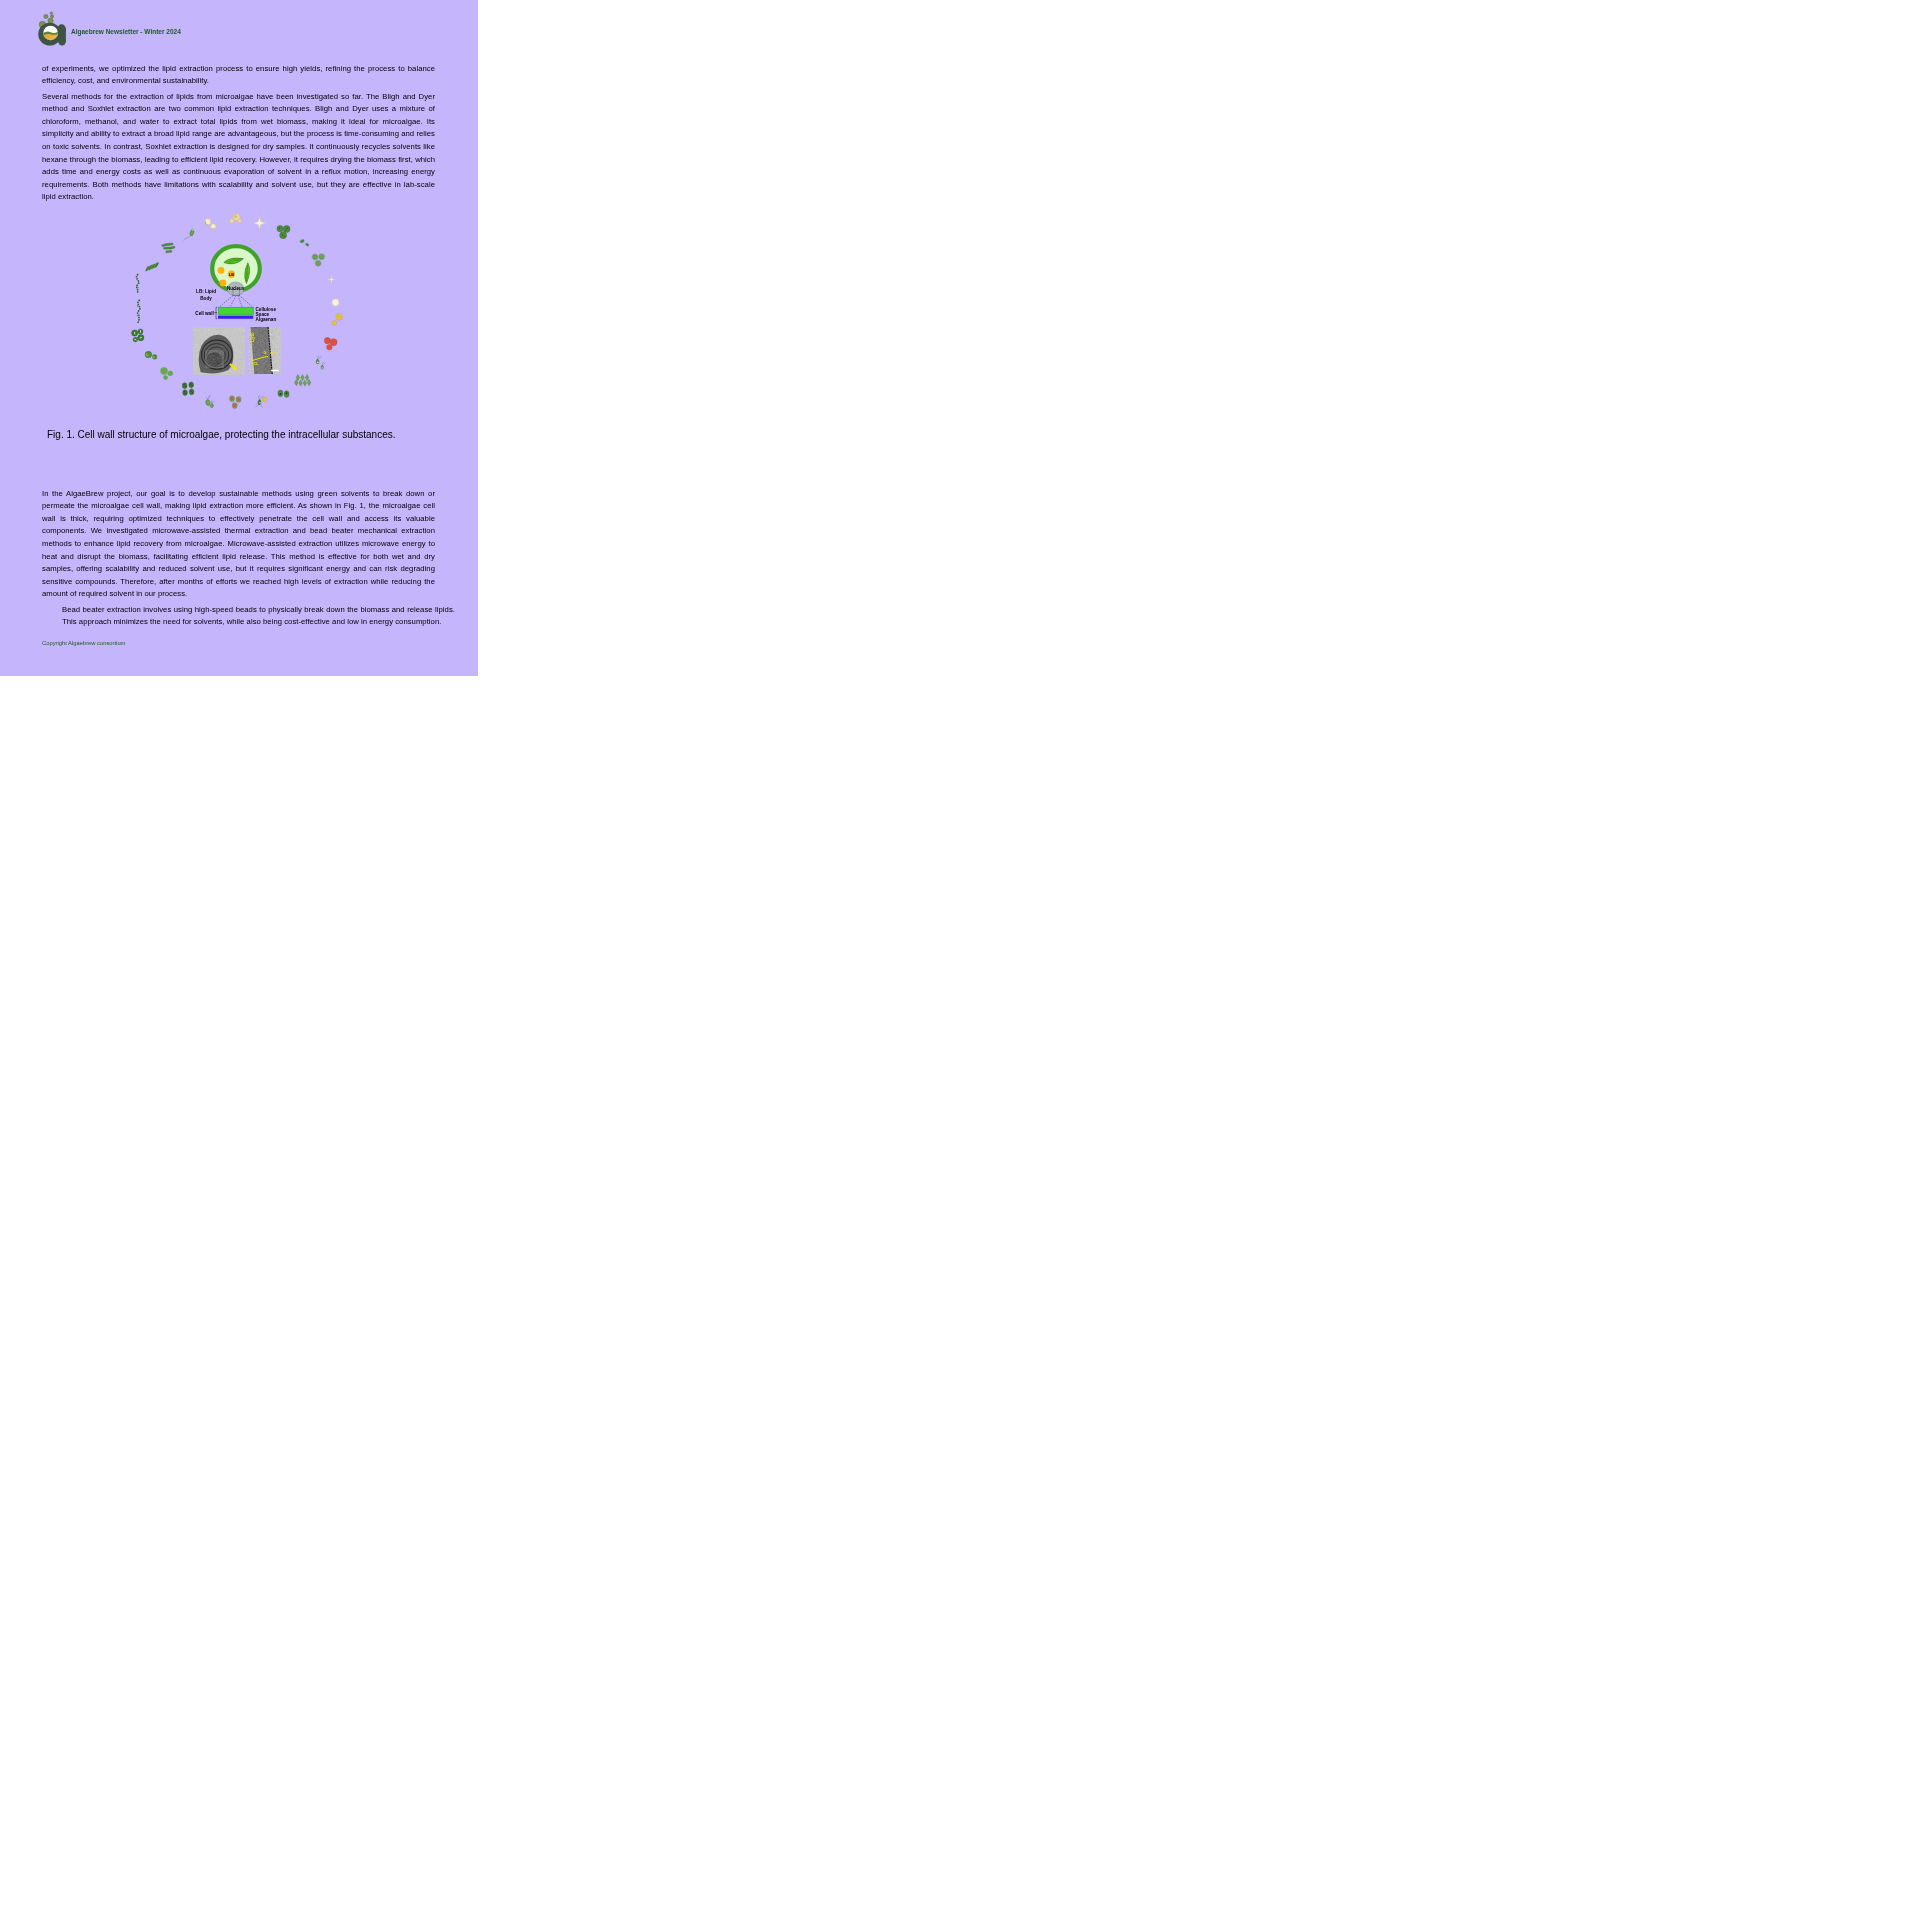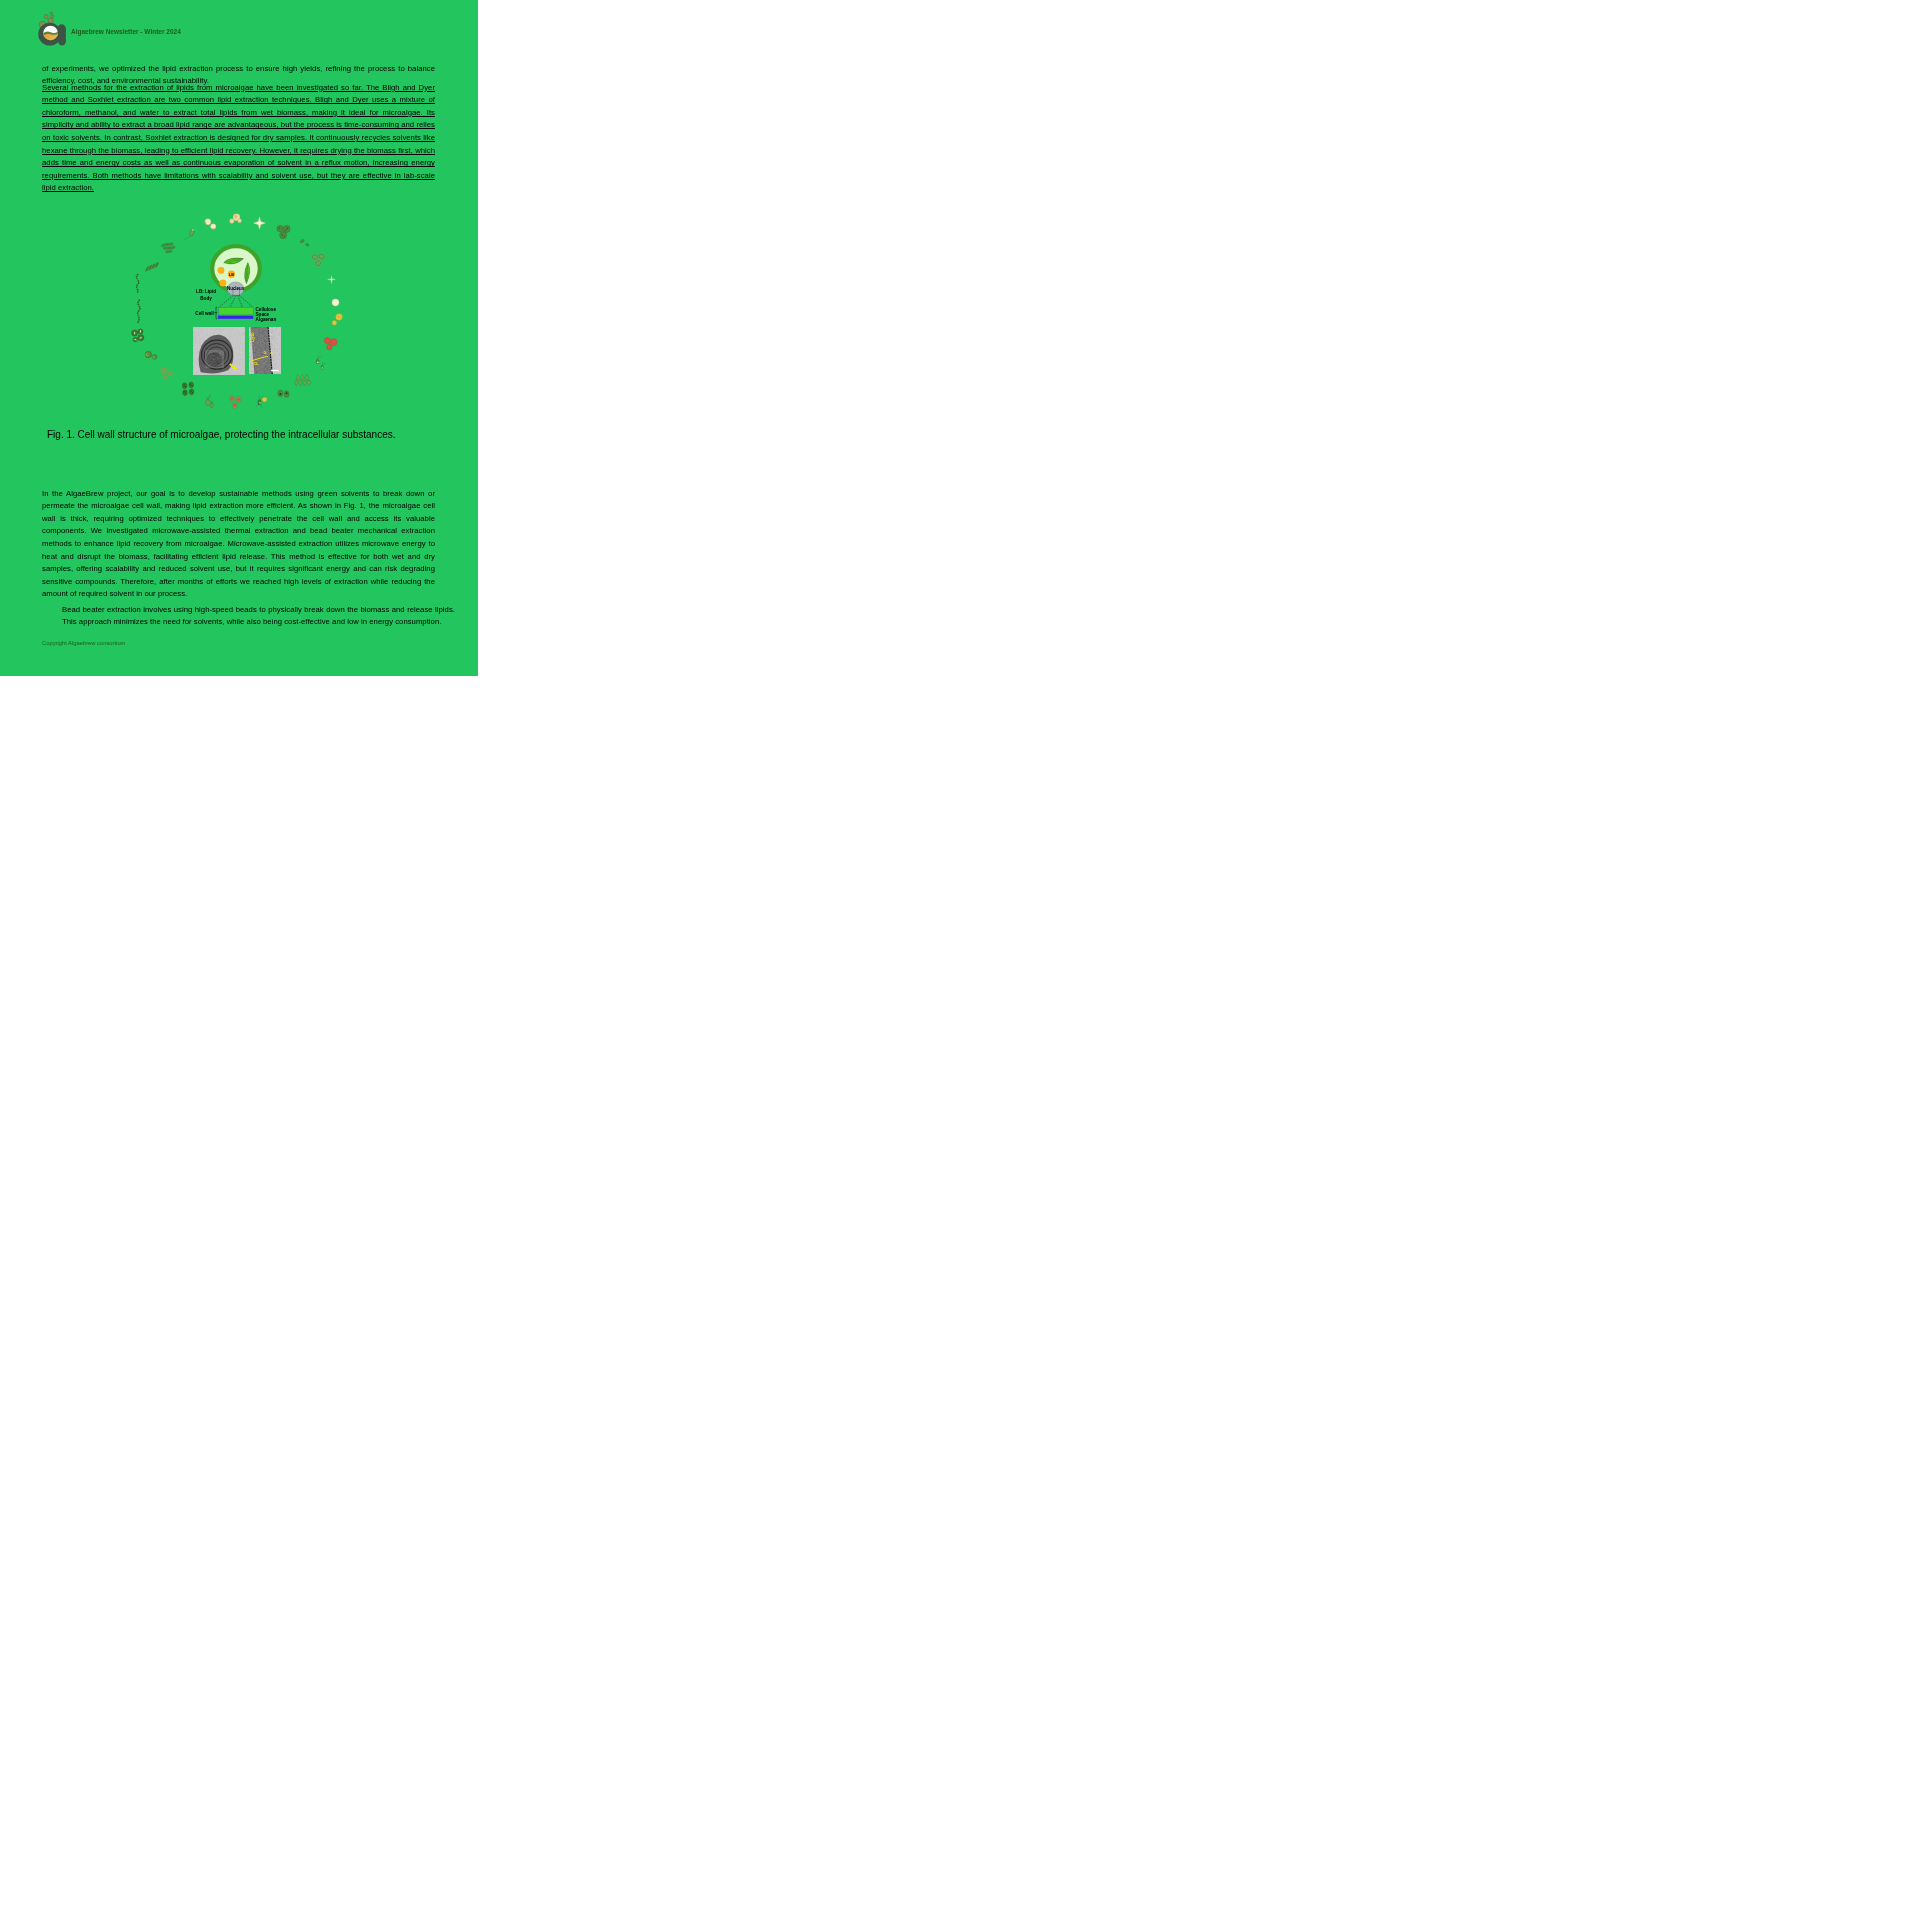--- a/index.html
+++ b/index.html
@@ -1,23 +1,23 @@
 <!DOCTYPE html>
 <html style="--accent_green: #1d5c1f; --logo_dark: #3e5346; --logo_olive: #7d9444; --logo_amber: #e09a33; --logo_amber_light: #f3cb68; --logo_wave: #5f7d35; --cell_ring: #3fa32a; --cell_fill: #d9f7c9; --chloroplast: #55cc22; --chloroplast_line: #1f4f12; --lipid_body: #ffaf14; --nucleus_fill: #aeb6bd; --nucleus_stroke: #5a7ca8; --cellulose: #44d62c; --cellulose_border: #2e8b8b; --algaenan: #3a1fee; --annotation_yellow: #f5e400; --tem_bg: #c9c9c9; --tem_dark: #4a4a4a; --green: #6aa84f; --mid: #4d8f3c; --dark: #2f5d28; --deep: #3c7a30; --deep_stroke: #24511d; --olive: #7d9444; --cream: #f4edc9; --cream_stroke: #d8cc96; --pale: #f7f2d8; --pale_stroke: #d9cd9a; --gold: #e3c43f; --gold_stroke: #c2a52e; --red: #dd5140; --red_stroke: #b93a2b; --tan: #ecd9a2; --tan_stroke: #c9b068;font-size:6.2px"><head>
 <meta charset="utf-8">
 <style>
   html,body{margin:0;padding:0;background:#ffffff;}
-  .page{position:relative;width:478px;height:676px;background:#22c55e;
+  .page{position:relative;width:478px;height:676px;background:#c4b5fd;
         font-family:"Liberation Sans", sans-serif;color:#000;overflow:hidden;}
   .header-title{position:absolute;left:71px;top:28px;font-size:6.5px;font-weight:bold;
         color:var(--accent_green);}
   .logo{position:absolute;left:37px;top:10px;}
   .para{position:absolute;left:42px;width:393px;font-size:7.7px;line-height:12.6px;
         text-align:justify;letter-spacing:0.04px;}
-  #p1{top:55px;} #p2{top:74px;text-decoration:underline;} #p3{top:480px;} #p4{top:596px;margin-left:20px;}
+  #p1{top:55px;} #p2{top:83px;} #p3{top:480px;} #p4{top:596px;margin-left:20px;}
   .figure{position:absolute;left:42px;top:210px;width:393px;height:216px;}
   .org{position:absolute;}
   .caption{position:absolute;left:42px;top:429px;width:393px;font-size:10px;
         line-height:12.7px;padding-left:5px;}
   .footer{position:absolute;left:42px;top:640px;font-size:5.8px;
         color:var(--accent_green);}
   svg text{font-family:"Liberation Sans", sans-serif;}
 </style>
 </head>
 <body>

